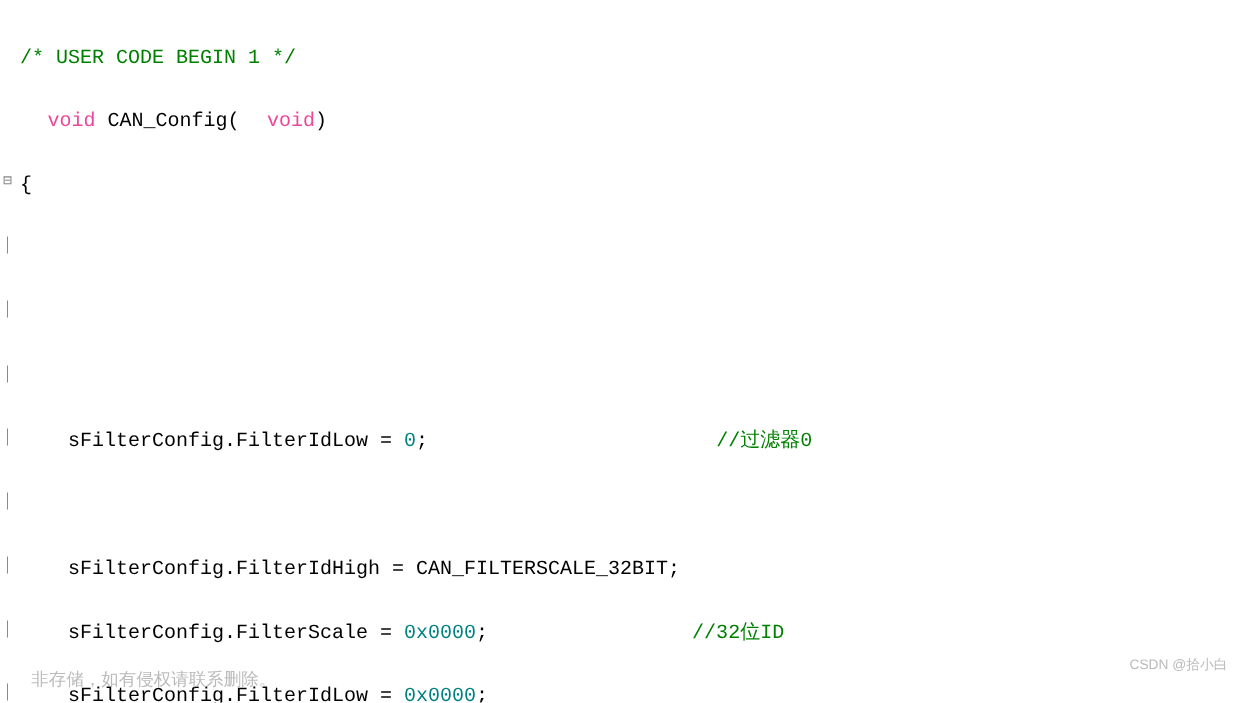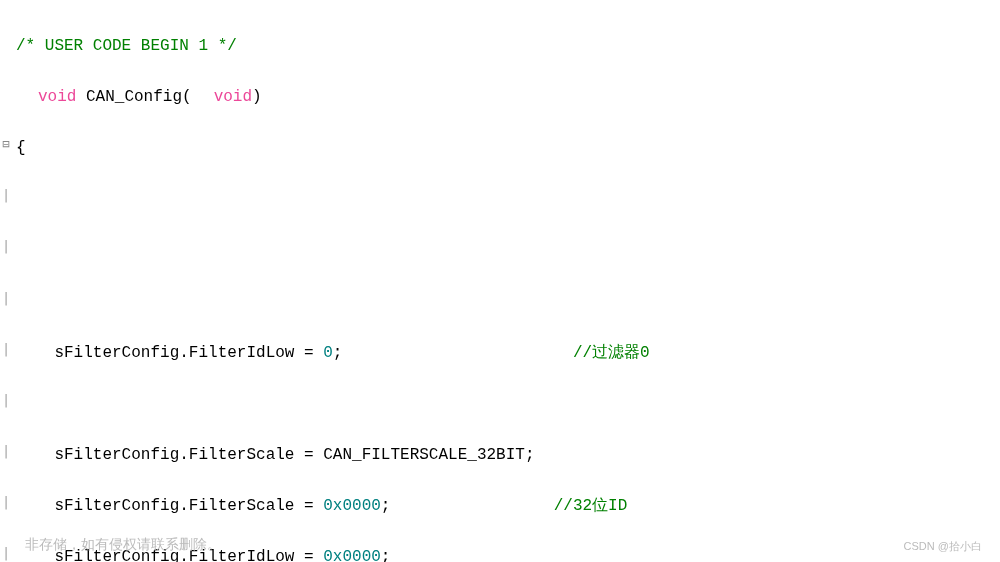--- a/index.html
+++ b/index.html
@@ -36,40 +36,40 @@
   .watermark-left {
     position: absolute;
     bottom: 6px;
     left: 25px;
     font-size: 14px;
     color: #bbb;
     font-family: Liberation Mono, monospace;
   }
   .watermark-right {
     position: absolute;
-    bottom: 6px;
+    bottom: 20px;
     right: 18px;
     font-size: 11px;
     color: #bbb;
     font-family: sans-serif;
   }
 </style>
 </head>
 <body>
 
 <div class="code-container">
 <span class="line"><span class="comment-green">/* USER CODE BEGIN 1 */</span></span>
 <span class="line"><span class="keyword-blue">void</span><span> CAN_Config(</span><span class="keyword-blue">void</span><span>)</span></span>
 <span class="line"><span class="fold-marker">⊟</span><span>{</span></span>
 <span class="line"><span class="fold-marker">│</span></span>
 <span class="line"><span class="fold-marker">│</span></span>
 <span class="line"><span class="fold-marker">│</span></span>
 <span class="line"><span class="fold-marker">│</span><span>    sFilterConfig.FilterIdLow = </span><span class="number-teal">0</span><span>;</span><span class="comment-green">                        //过滤器0</span></span>
 <span class="line"><span class="fold-marker">│</span></span>
-<span class="line"><span class="fold-marker">│</span><span>    sFilterConfig.FilterScale = CAN_FILTERSCALE_32BIT;</span></span>
+<span class="line"><span class="fold-marker">│</span><span>    sFilterConfig.FilterIdHigh = CAN_FILTERSCALE_32BIT;</span></span>
 <span class="line"><span class="fold-marker">│</span><span>    sFilterConfig.FilterScale = </span><span class="number-teal">0x0000</span><span>;</span><span class="comment-green">                 //32位ID</span></span>
 <span class="line"><span class="fold-marker">│</span><span>    sFilterConfig.FilterIdLow = </span><span class="number-teal">0x0000</span><span>;</span></span>
 
 
 
 
 
 
 
 

